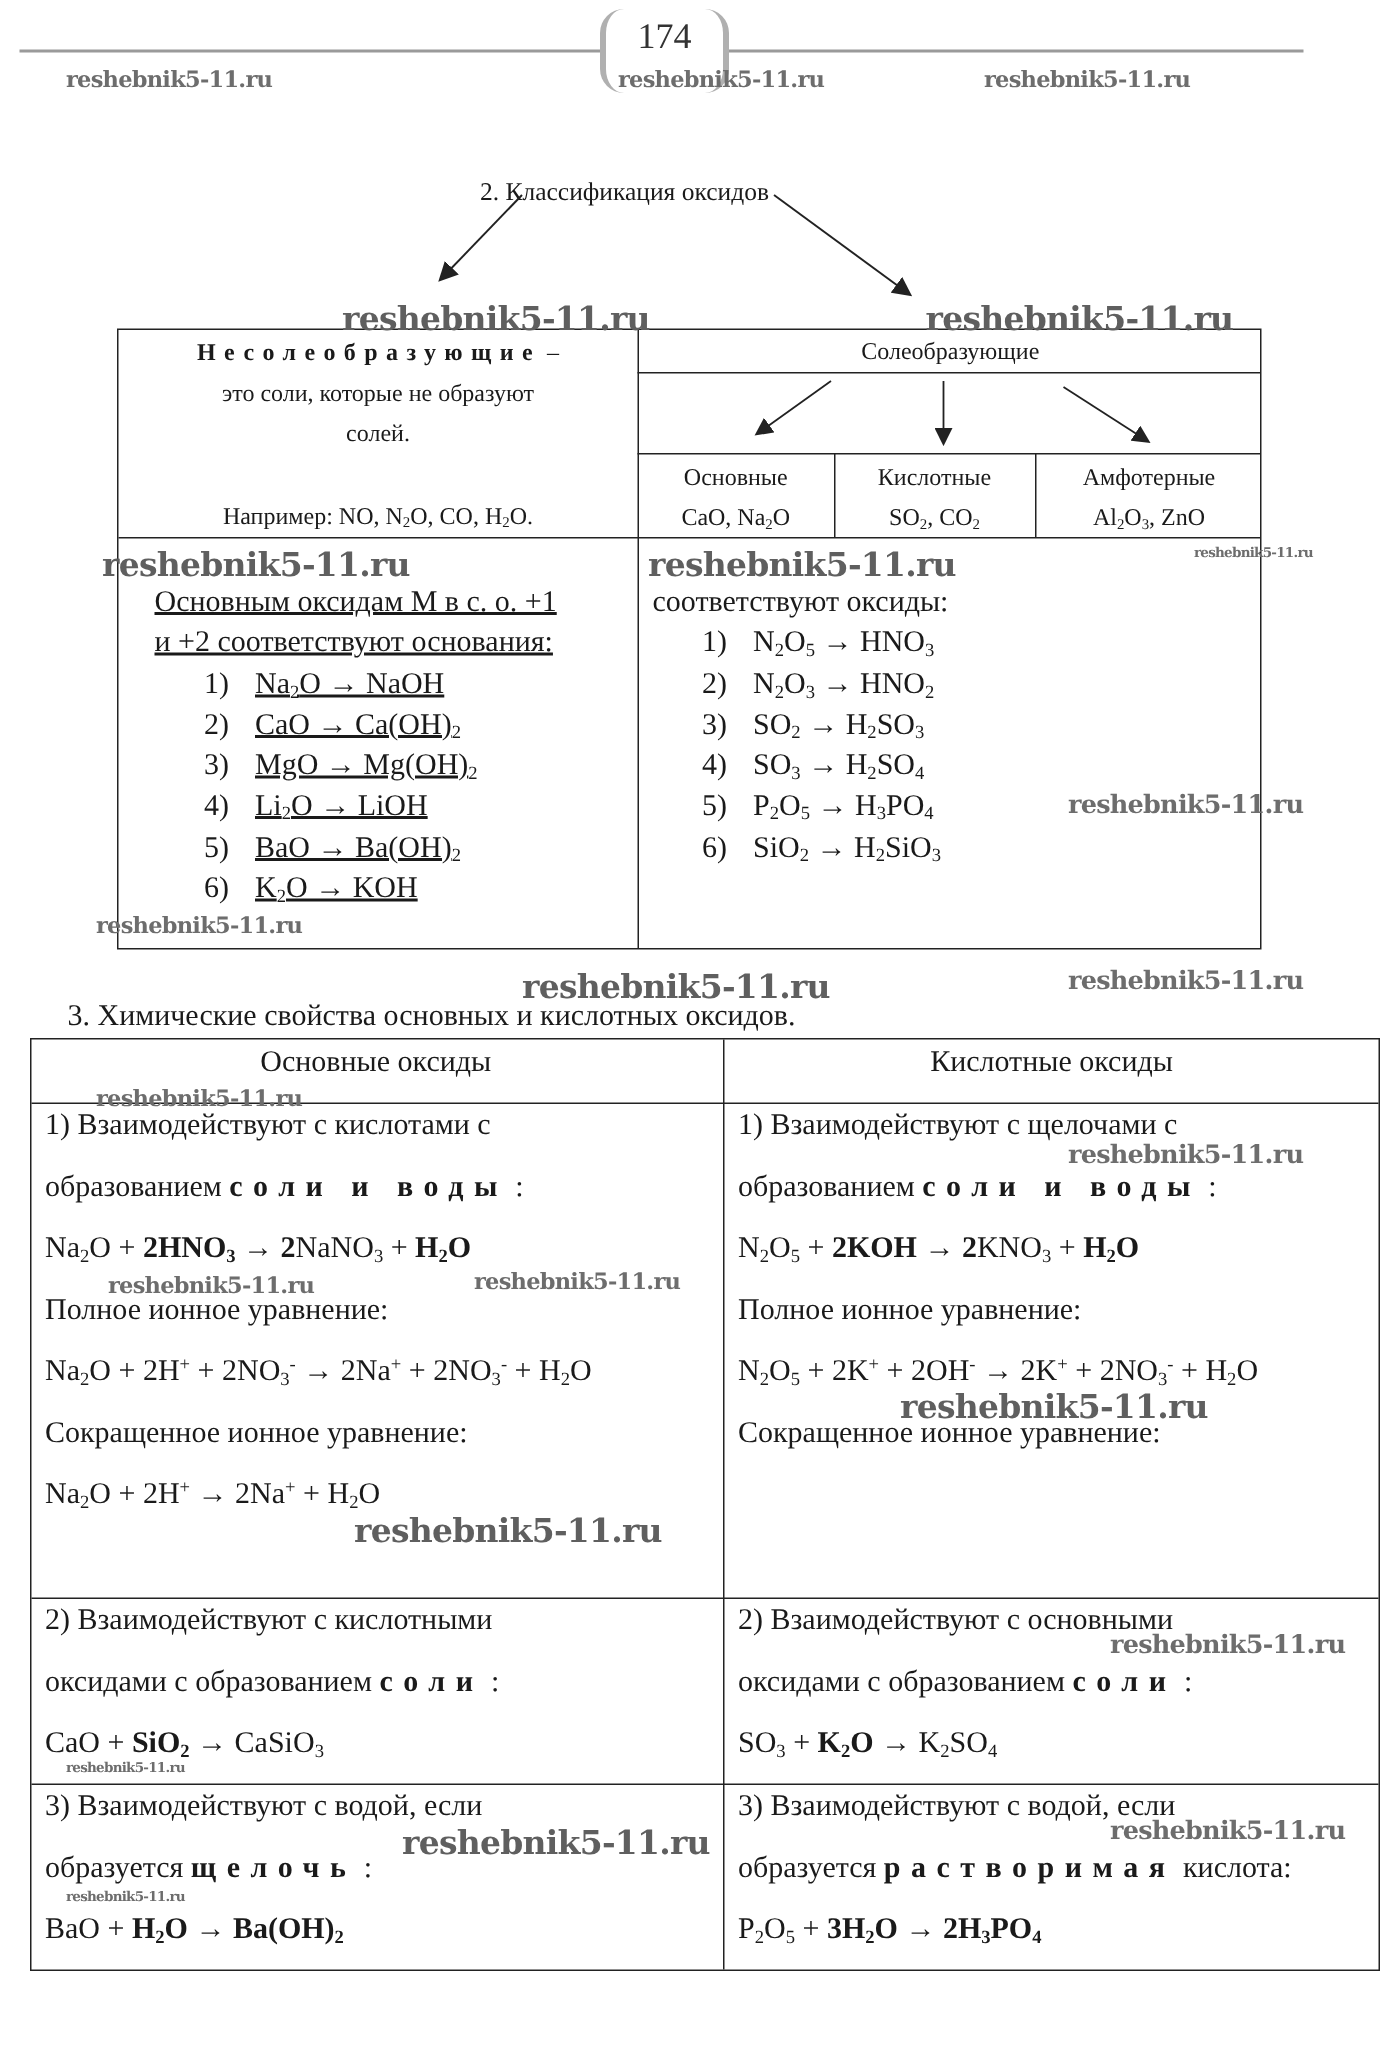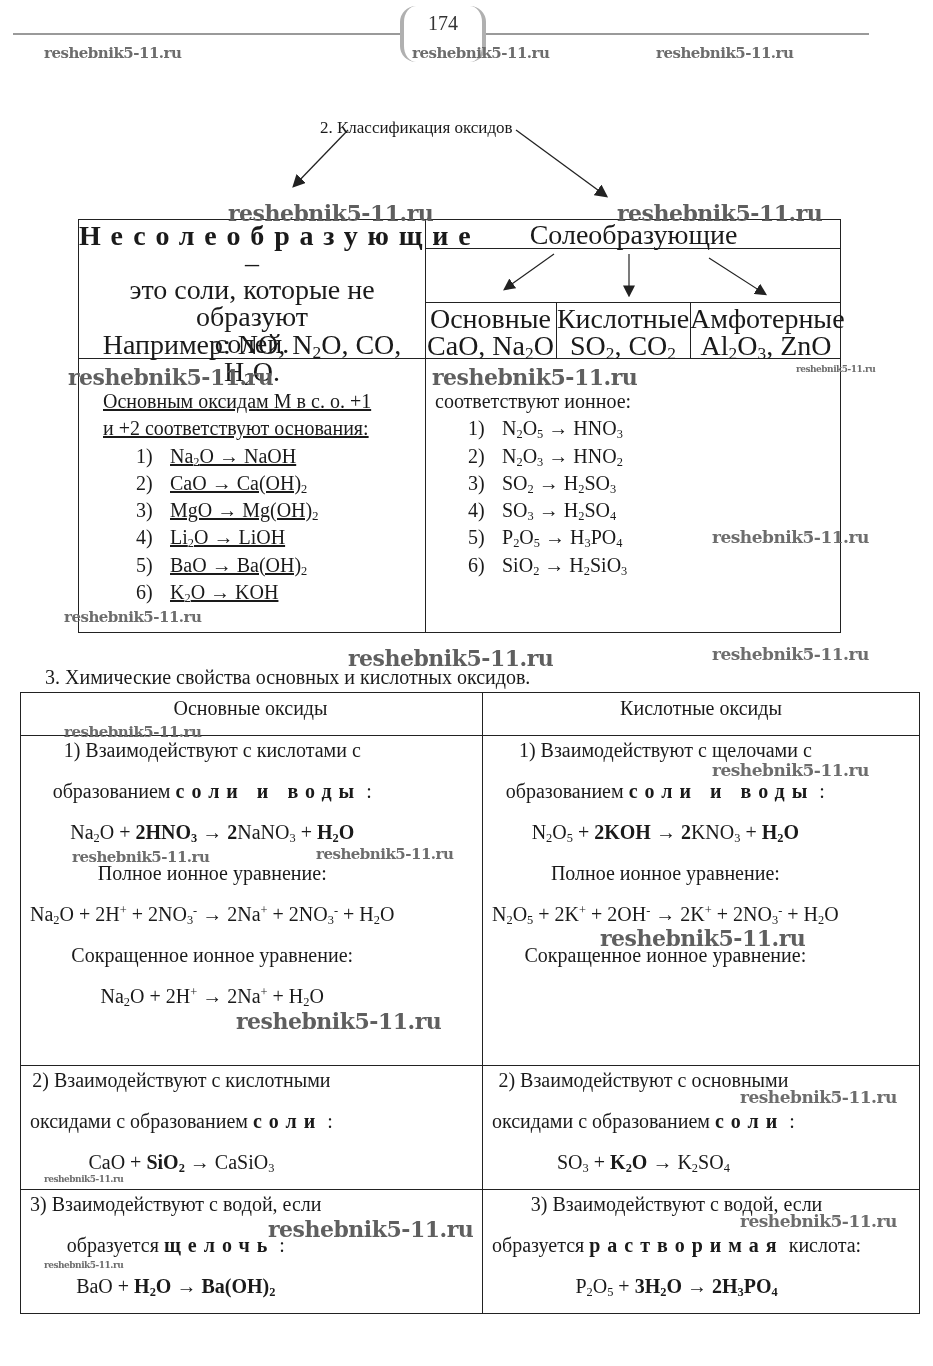--- a/index.html
+++ b/index.html
@@ -8,53 +8,53 @@
   .abs { position:absolute; }
   sub { font-size:0.62em; vertical-align:-0.25em; line-height:0; }
   sup { font-size:0.62em; vertical-align:0.55em; line-height:0; }
   b { font-weight:bold; }
   .sp { letter-spacing:0.35em; font-weight:bold; }
 
   
   .hdr-line { position:absolute; top:33px; height:2px; background:#9a9a9a; }
   .page-num-box { position:absolute; left:400px; top:6px; width:78px; height:56px;
      border-left:4px solid #b0b0b0; border-right:4px solid #b0b0b0; border-radius:16px; background:#fff; }
-  .page-num { position:absolute; left:400px; top:12px; width:86px; text-align:center; font-size:20px; color:#333; }
+  .page-num { position:absolute; left:400px; top:12px; width:86px; text-align:center; font-size:24px; color:#333; }
 
   .wm { position:absolute; font-family:"DejaVu Serif", serif; font-weight:bold; color:#6d6d6d;
         white-space:nowrap; letter-spacing:-0.5px; }
   .wm-s { font-size:15px; }
   .wm-m { font-size:17px; }
   .wm-l { font-size:22px; color:#5f5f5f; }
   .wm-xs { font-size:9px; }
 
   .title2 { position:absolute; left:320px; top:118px; font-size:17px; }
   .title3 { position:absolute; left:45px; top:666px; font-size:20px; }
 
   
   .ct { position:absolute; left:78px; top:219px; width:763px; height:414px; border:1px solid #222; box-sizing:border-box; }
   .ct .vline { position:absolute; left:346px; top:0; width:1px; height:100%; background:#222; }
   .ct .hline-full { position:absolute; left:0; top:138px; width:100%; height:1px; background:#222; }
   .ct .hline-r1 { position:absolute; left:346px; top:28px; right:0; height:1px; background:#222; }
   .ct .hline-r2 { position:absolute; left:346px; top:82px; right:0; height:1px; background:#222; }
   .ct .vsub1 { position:absolute; left:477px; top:82px; width:1px; height:56px; background:#222; }
   .ct .vsub2 { position:absolute; left:611px; top:82px; width:1px; height:56px; background:#222; }
 
-  .cell-txt { position:absolute; font-size:28px; line-height:27px; }
+  .cell-txt { position:absolute; font-size:16px; line-height:27px; }
   .center { text-align:center; }
 
   .list { position:absolute; font-size:20px; line-height:27.3px; }
   .list .row { white-space:nowrap; }
   .list .n { display:inline-block; width:34px; }
 
   
   .pt { position:absolute; left:20px; top:692px; width:900px; height:622px; border:1px solid #222; box-sizing:border-box; }
   .pt .v { position:absolute; left:461px; top:0; width:1px; height:100%; background:#222; }
   .pt .h { position:absolute; left:0; width:100%; height:1px; background:#222; }
-  .ptxt { position:absolute; font-size:20px; line-height:41px; white-space:nowrap;text-align:center; }
+  .ptxt { position:absolute; font-size:20px; line-height:41px; white-space:nowrap; }
   .hd { position:absolute; font-size:20px; top:697px; text-align:center; }
 </style>
 </head>
 <body>
 
 <div class="hdr-line" style="left:13px; width:392px;"></div>
 <div class="hdr-line" style="left:474px; width:395px;"></div>
 <div class="page-num-box"></div>
 <div class="page-num">174</div>
 
@@ -121,21 +121,21 @@
       <div class="row"><span class="n">1)</span>Na<sub>2</sub>O → NaOH</div>
       <div class="row"><span class="n">2)</span>CaO → Ca(OH)<sub>2</sub></div>
       <div class="row"><span class="n">3)</span>MgO → Mg(OH)<sub>2</sub></div>
       <div class="row"><span class="n">4)</span>Li<sub>2</sub>O → LiOH</div>
       <div class="row"><span class="n">5)</span>BaO → Ba(OH)<sub>2</sub></div>
       <div class="row"><span class="n">6)</span>K<sub>2</sub>O → KOH</div>
     </div>
   </div>
 
   <div class="list" style="left:356px; top:168px;">
-    <div>соответствуют ионное:</div>
+    <div>соответствуют оксиды:</div>
     <div style="padding-left:33px;">
       <div class="row"><span class="n">1)</span>N<sub>2</sub>O<sub>5</sub> → HNO<sub>3</sub></div>
       <div class="row"><span class="n">2)</span>N<sub>2</sub>O<sub>3</sub> → HNO<sub>2</sub></div>
       <div class="row"><span class="n">3)</span>SO<sub>2</sub> → H<sub>2</sub>SO<sub>3</sub></div>
       <div class="row"><span class="n">4)</span>SO<sub>3</sub> → H<sub>2</sub>SO<sub>4</sub></div>
       <div class="row"><span class="n">5)</span>P<sub>2</sub>O<sub>5</sub> → H<sub>3</sub>PO<sub>4</sub></div>
       <div class="row"><span class="n">6)</span>SiO<sub>2</sub> → H<sub>2</sub>SiO<sub>3</sub></div>
     </div>
   </div>
 </div>

